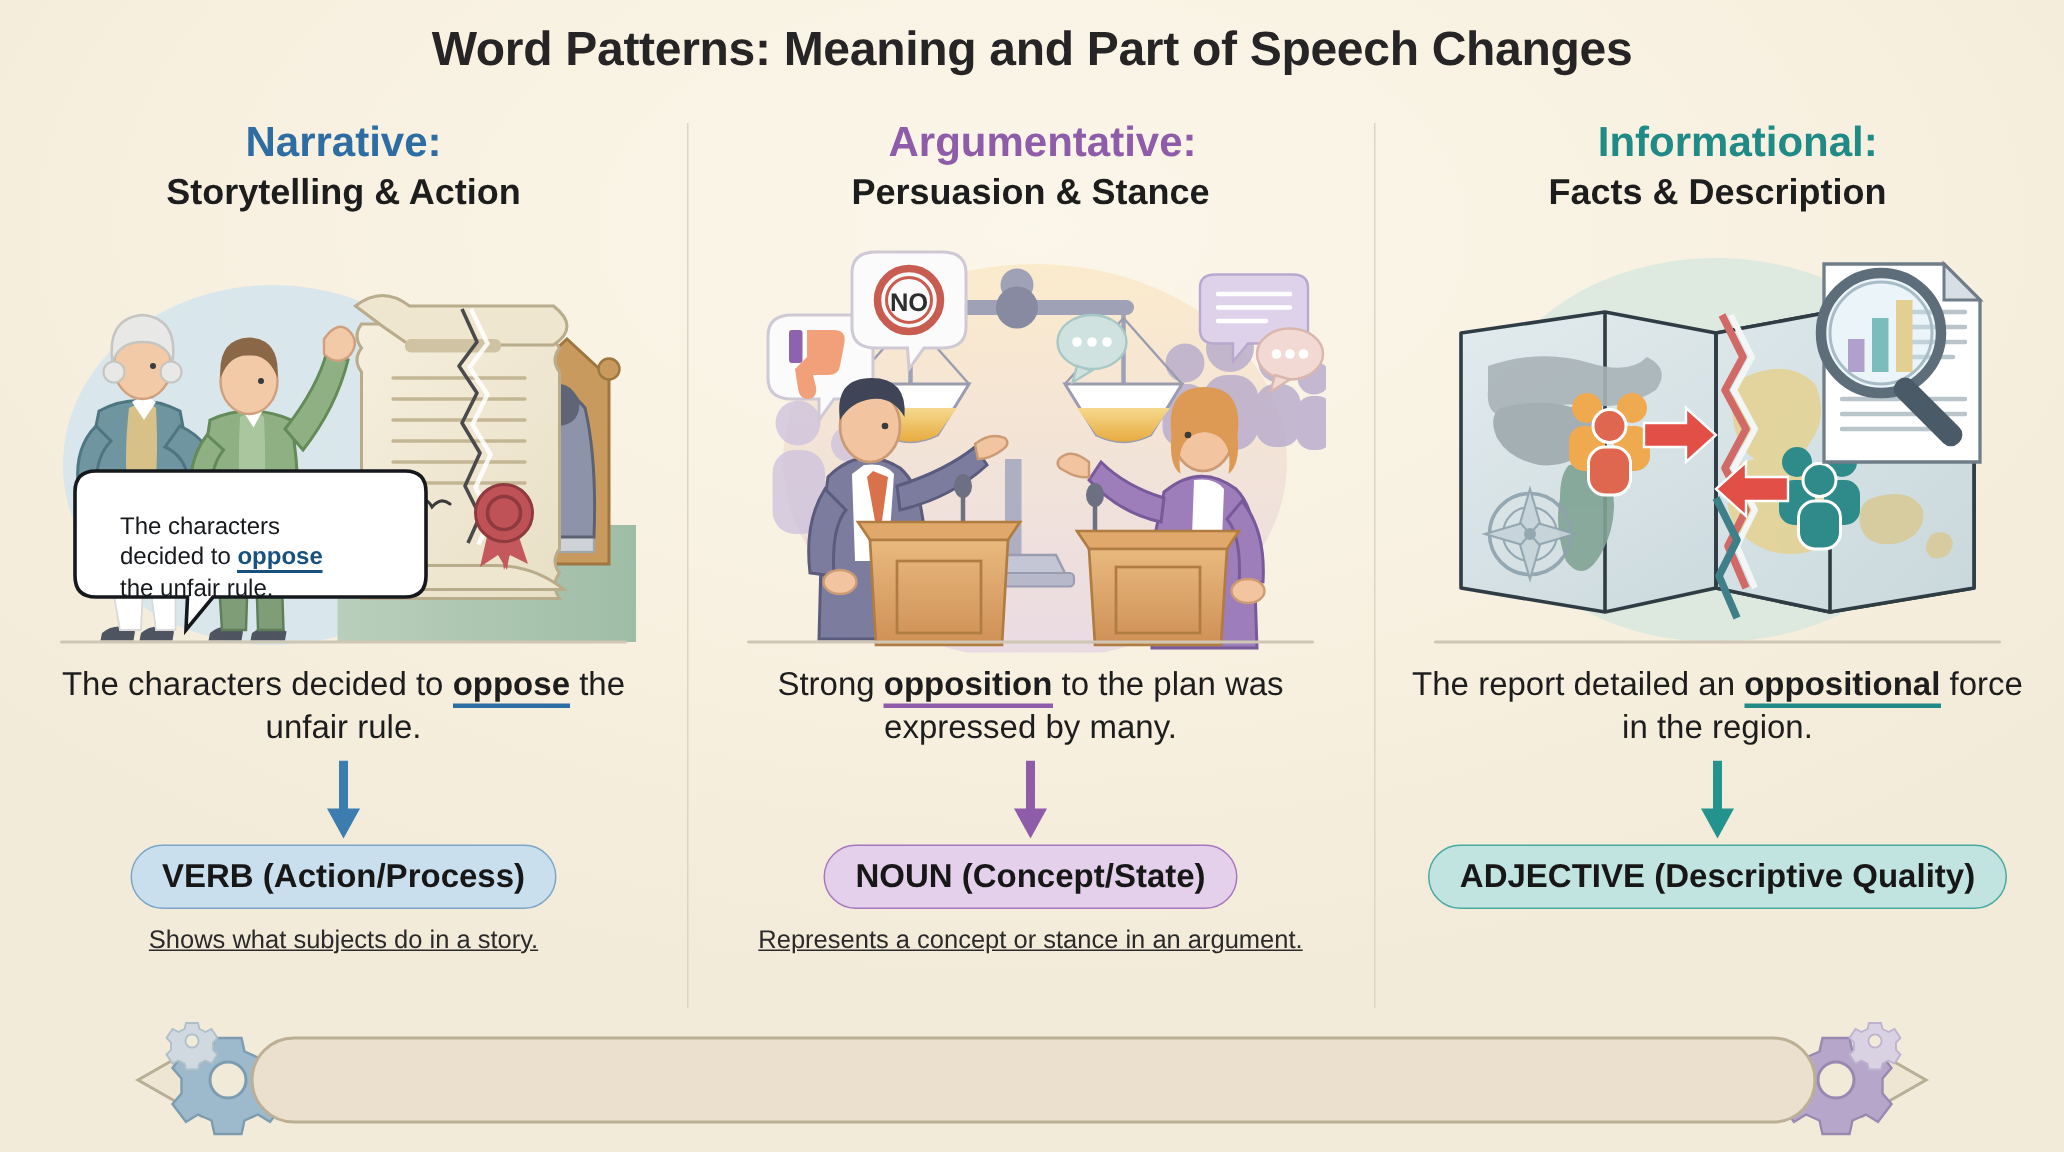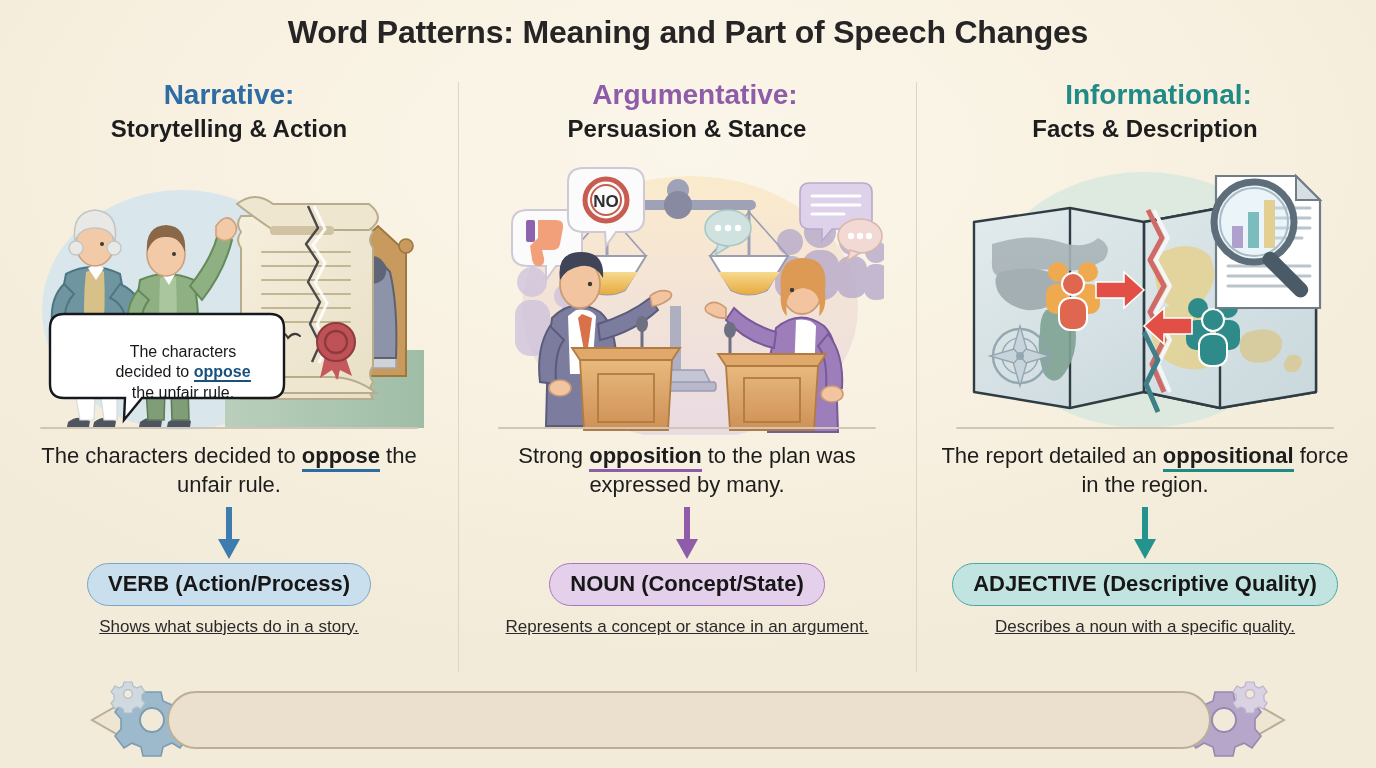--- a/index.html
+++ b/index.html
@@ -72,21 +72,21 @@
     margin:10px auto 0;width:400px;text-align:center;
     font-size:17px;line-height:1.33;color:#2a2a2a;text-decoration:underline;
   }
 
   
   .footer{position:absolute;left:0;top:680px;width:1376px;height:80px;}
   .footer svg{position:absolute;left:0;top:0;}
 
   
   .bubbletxt{
-    position:absolute;left:48px;top:182px;width:206px;text-align:center;
+    position:absolute;left:48px;top:182px;width:206px;text-align:left;
     font-size:16px;line-height:1.28;color:#15181c;
   }
   .bubbletxt .w{font-weight:bold;color:#19517e;border-bottom:2px solid #19517e;}
 </style>
 </head>
 <body>
 
 <div id="stage">
 
   <div class="title">Word Patterns: Meaning and Part of Speech Changes</div>
@@ -503,21 +503,20 @@
       <svg width="26" height="54" viewBox="0 0 26 54">
         <rect x="10" y="0" width="6" height="34" fill="#25938d"></rect>
         <path d="M2 32 L24 32 L13 52 Z" fill="#25938d"></path>
       </svg>
     </div>
 
     <div class="pillrow">
       <span class="pill">ADJECTIVE (Descriptive Quality)</span>
     </div>
 
-    <div class="caption">Describes a noun with a specific quality.</div>
   </div>
 
   <div class="footer">
     <svg width="1376" height="80" viewBox="0 0 1376 80">
 
       <path d="M92 40 L134 16 L134 30 L186 30 L186 50 L134 50 L134 64 Z" fill="#eee5d3" stroke="#b8ad95" stroke-width="2"></path>
 
       <path d="M1284 40 L1242 16 L1242 30 L1190 30 L1190 50 L1242 50 L1242 64 Z" fill="#eee5d3" stroke="#b8ad95" stroke-width="2"></path>
 
       <g transform="translate(152,40)">

